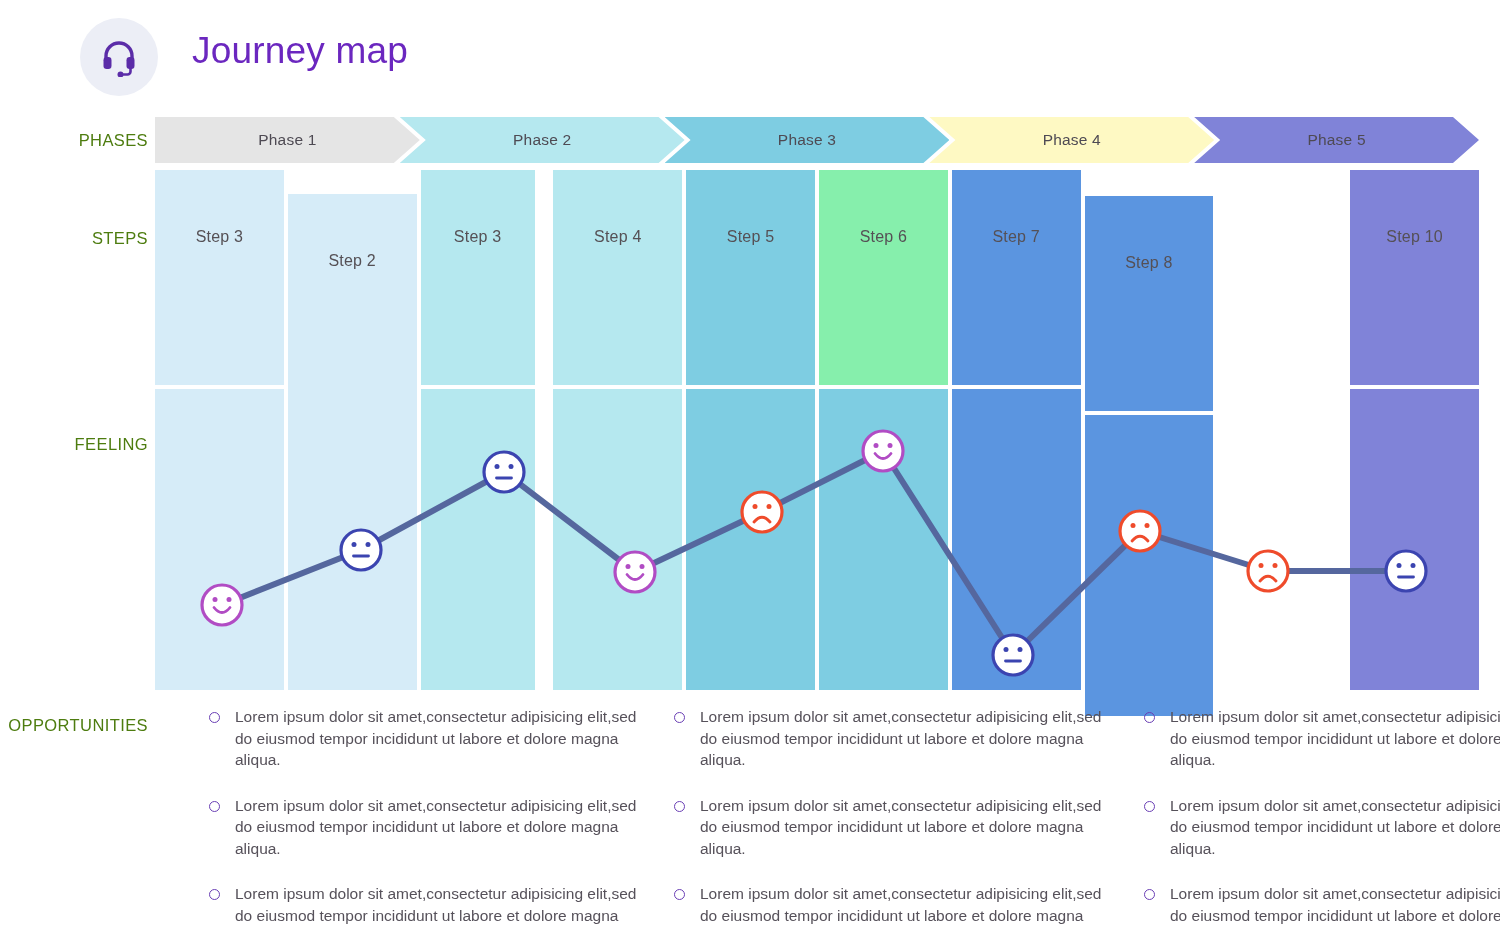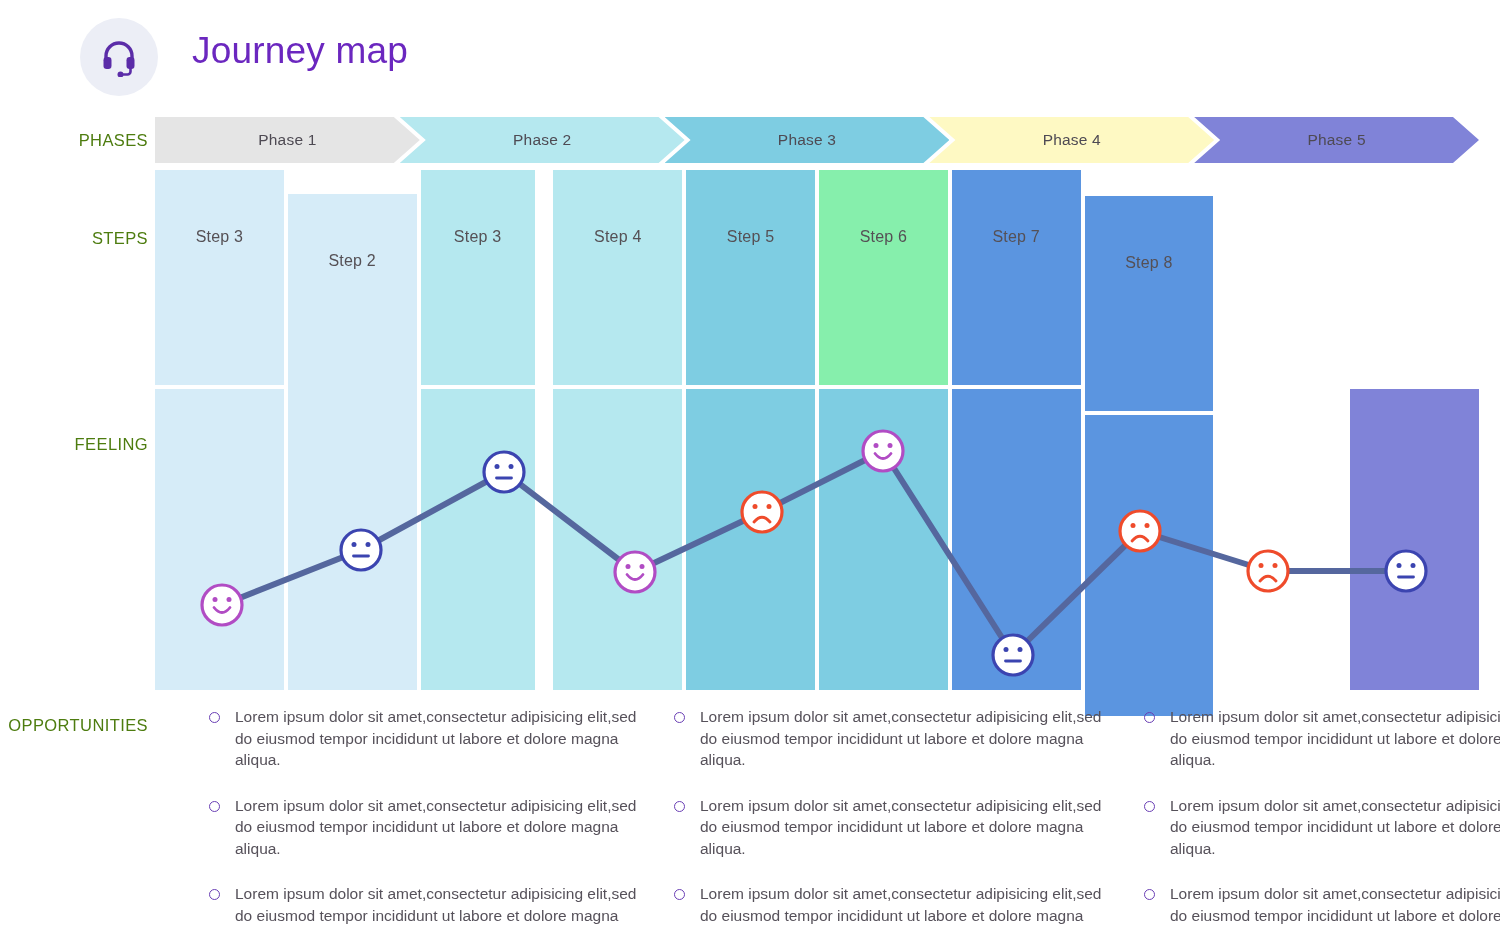--- a/index.html
+++ b/index.html
@@ -159,20 +159,23 @@
         </div>
         <div class="cell-feel" style="background: rgb(91, 149, 224);"></div>
       </div>
       <div class="col" style="left: 929.6px; width: 128.8px; margin-top: 26px;">
         <div class="cell-steps" style="background: rgb(91, 149, 224);">
           <div class="step-label">Step 8</div>
         </div>
         <div class="cell-feel" style="background: rgb(91, 149, 224);"></div>
       </div>
       <div class="col" style="left: 1195.2px; width: 128.8px;">
+        <div class="cell-steps" style="background: rgb(128, 131, 216);">
+          <div class="step-label">Step 10</div>
+        </div>
         <div class="cell-feel" style="background: rgb(128, 131, 216);"></div>
       </div>
     </div>
 
   <div class="chart" id="chart">
       <svg width="1324" height="301" viewBox="0 0 1324 301">
         <polyline points="67,216 206,161 349,83 480,183 607,123 728,62 858,266 985,142 1113,182 1251,182" fill="none" stroke="#55679e" stroke-width="6" stroke-linejoin="round" stroke-linecap="round"></polyline>
         <g>
           <circle cx="67" cy="216" r="20" fill="#ffffff" stroke="#b14cc4" stroke-width="3.2"></circle>
           <circle cx="60" cy="210.5" r="2.5" fill="#b14cc4"></circle>

